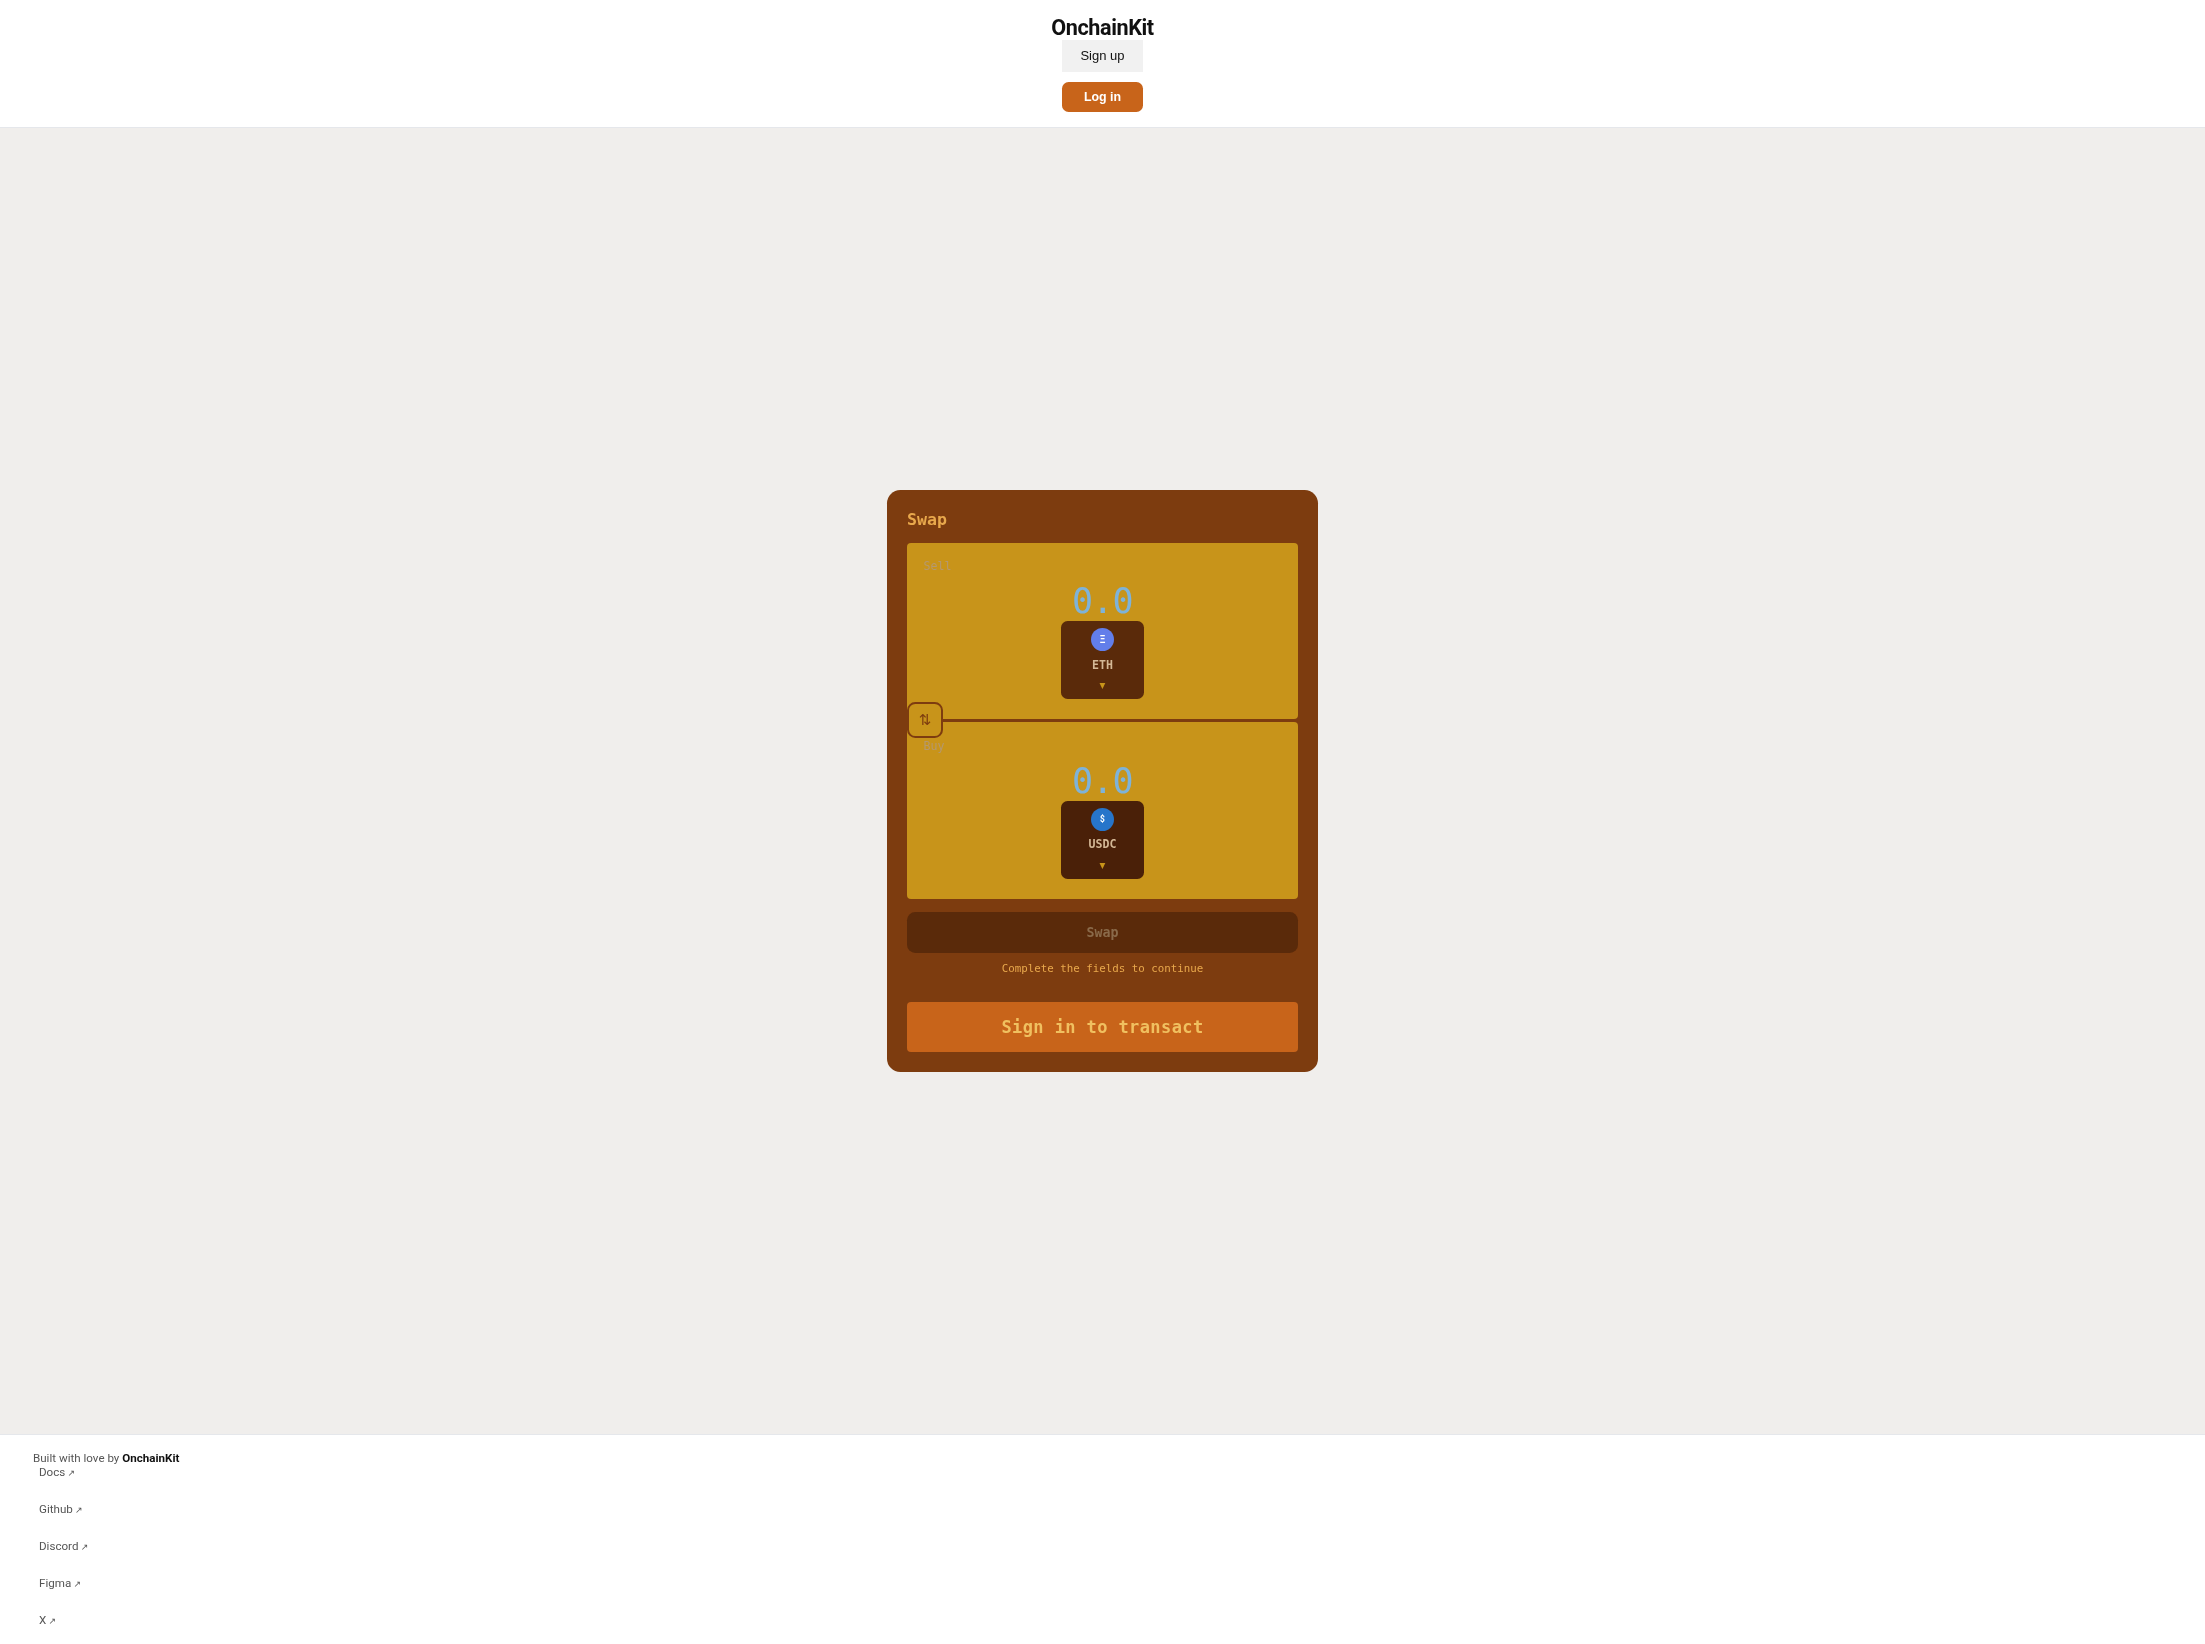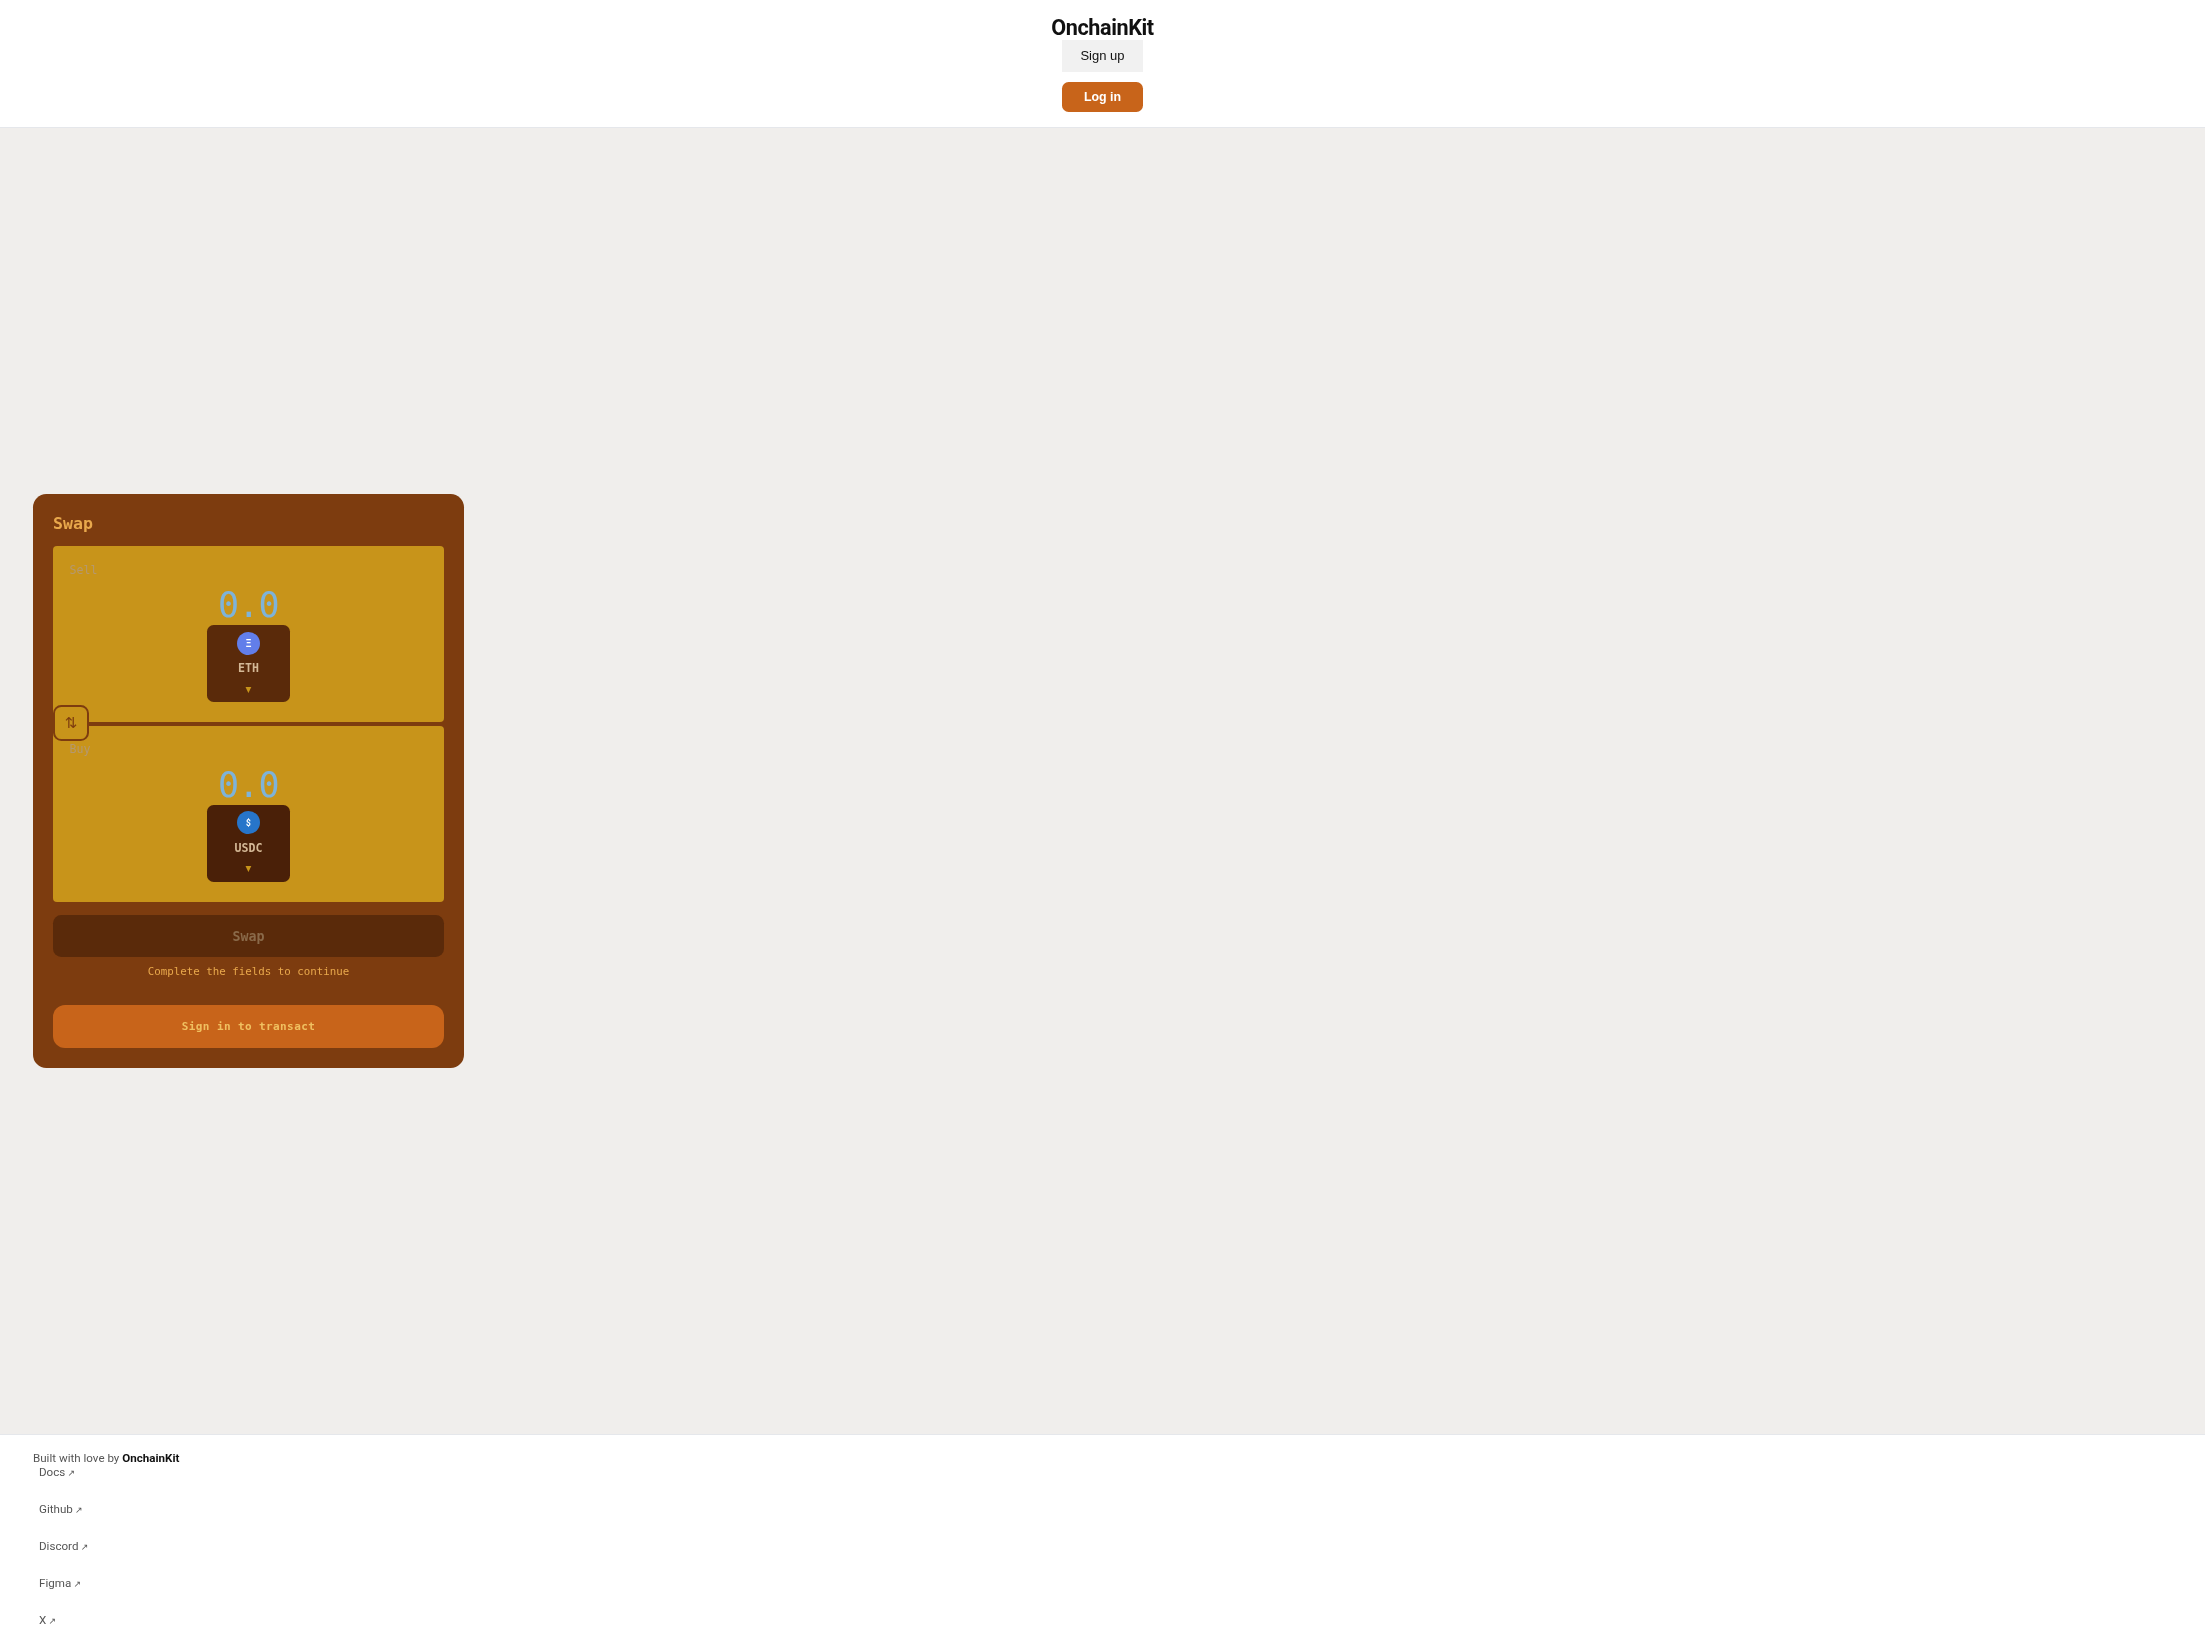--- a/index.html
+++ b/index.html
@@ -60,21 +60,21 @@
       cursor: pointer;
     }
 
     
     .main-content {
       flex: 1;
       background: #f0eeec;
       padding: 50px 33px;
       display: flex;
       justify-content: center;
-      align-items: flex-start;
+      align-items: center;
     }
 
     
     .swap-card {
       background: #7d3c0f;
       border-radius: 13.3px;
       padding: 20px;
       width: 431px;
       display: flex;
       flex-direction: column;
@@ -223,23 +223,23 @@
       margin-top: 8.3px;
       font-family: monospace;
     }
 
     
     .sign-in-btn {
       width: 100%;
       padding: 15px;
       background: #c8641a;
       border: none;
-      border-radius: 12px;
+      border-radius: 4px;
       color: #f0c060;
-      font-size: 11px;
+      font-size: 17px;
       font-weight: 700;
       cursor: pointer;
       margin-top: 27px;
       font-family: monospace;
       letter-spacing: 0.4px;
     }
 
     
     .footer {
       padding: 16.6px 33px;

